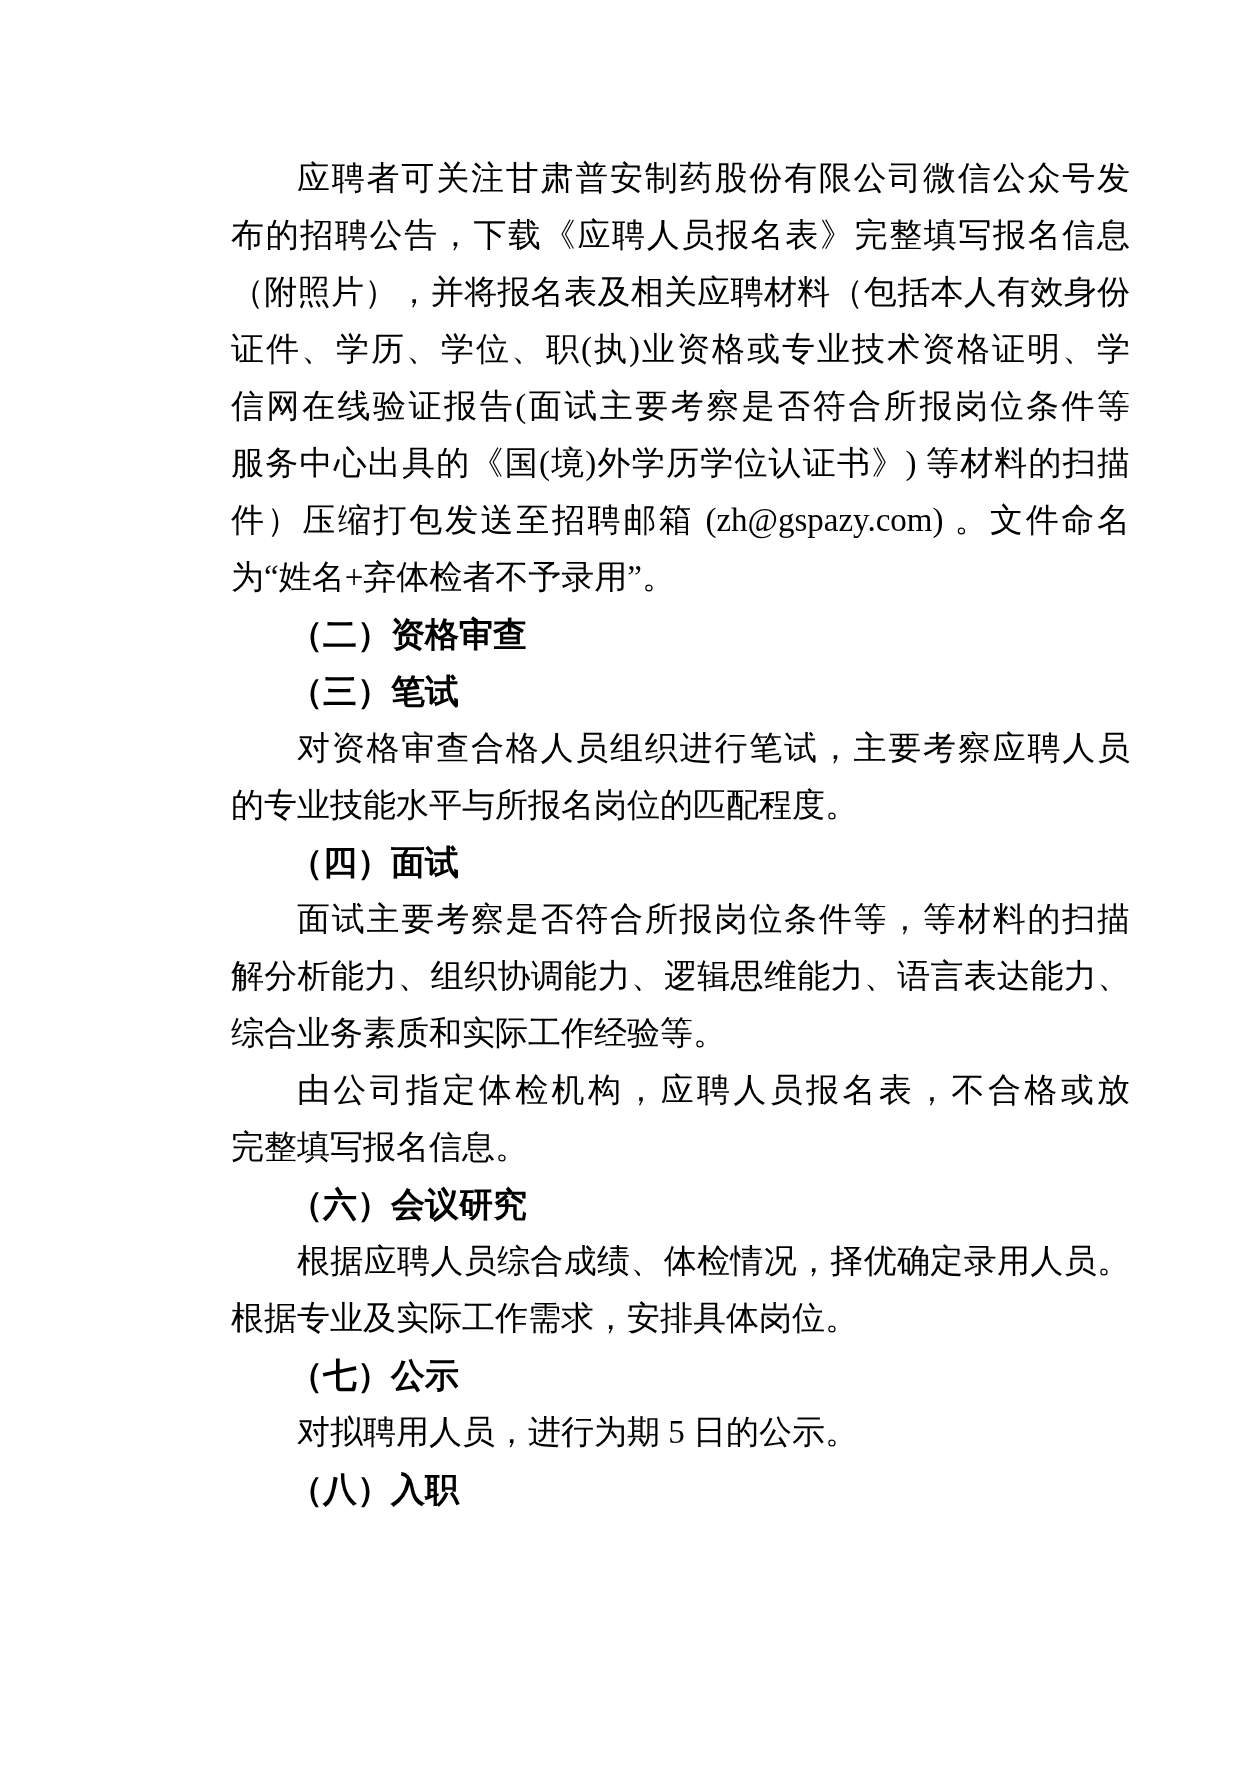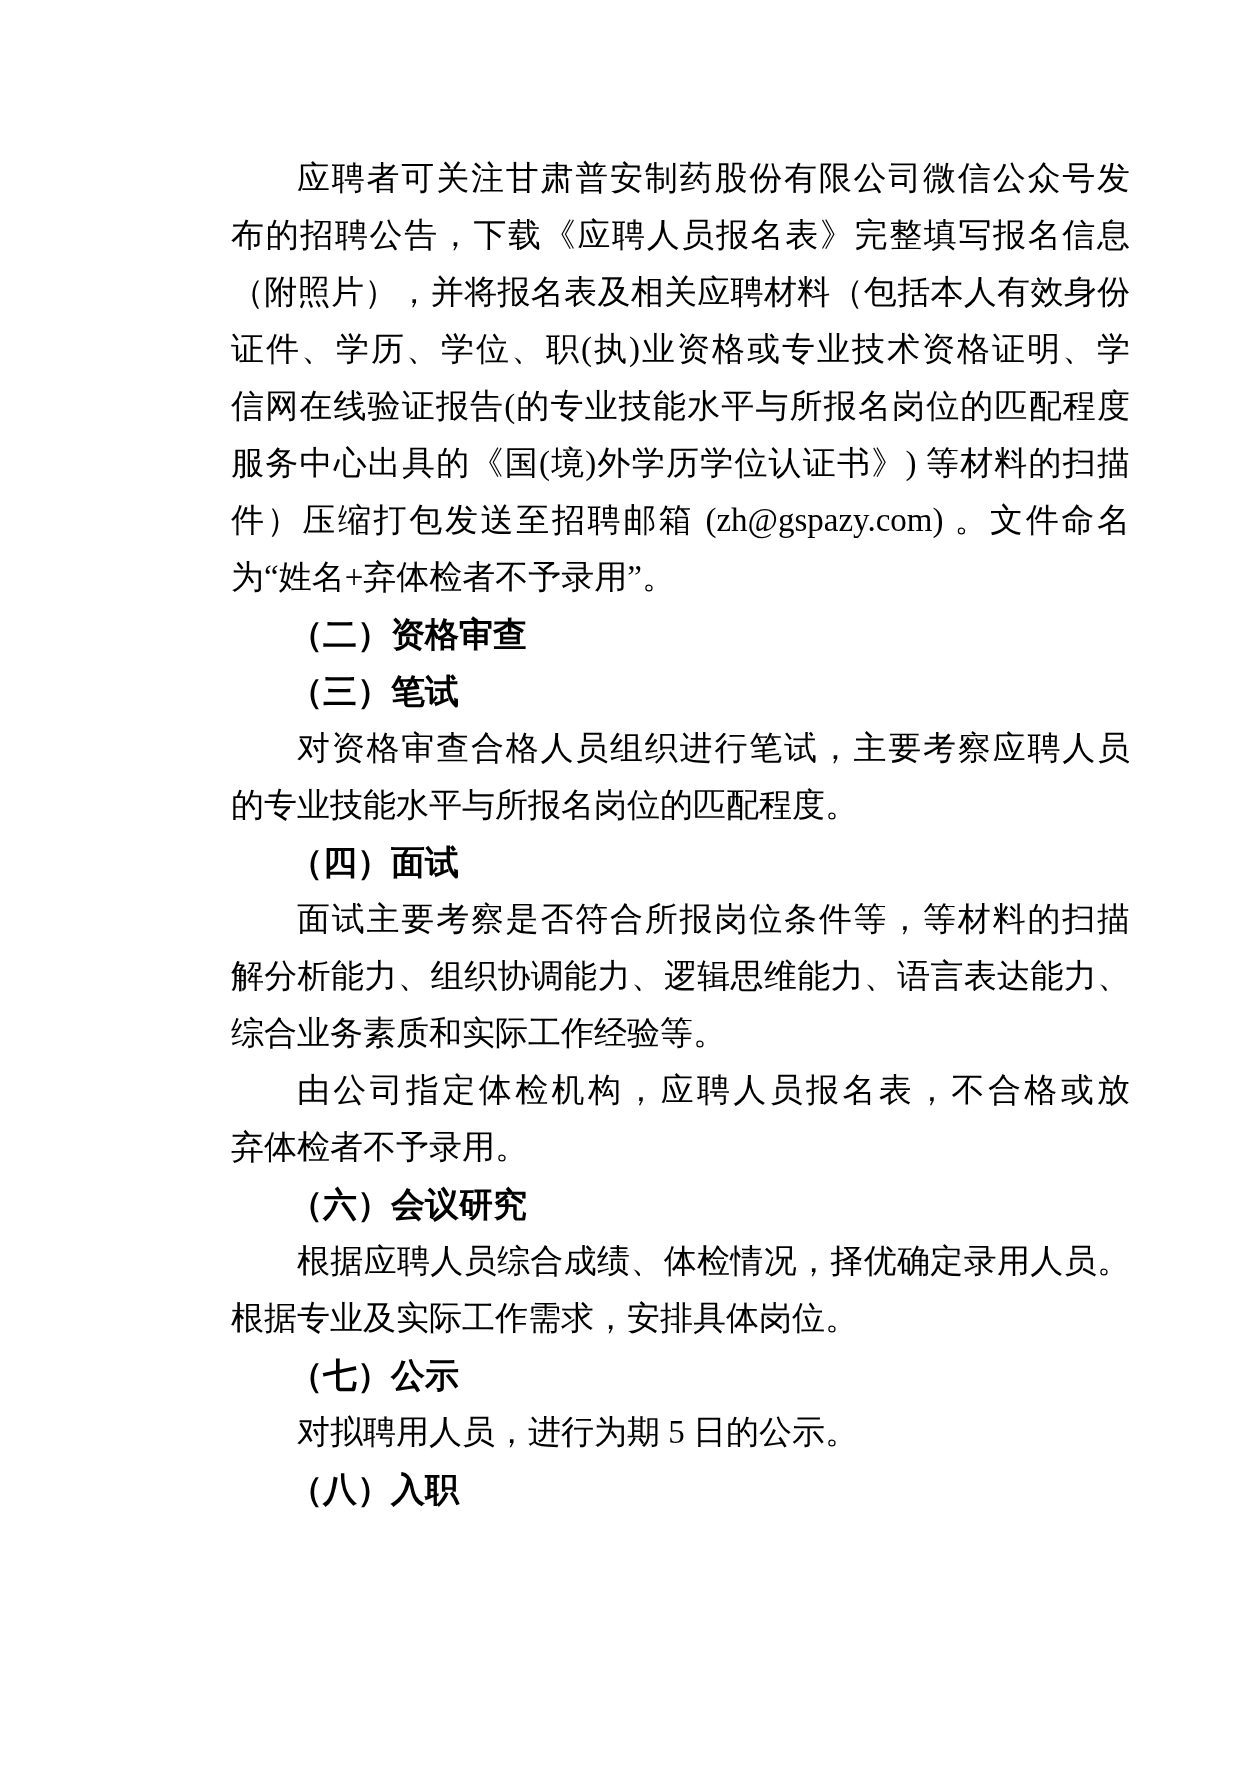--- a/index.html
+++ b/index.html
@@ -48,34 +48,34 @@
 </style>
 </head>
 <body>
 
 <div class="page">
   <div class="content">
     <div class="line first justify">应聘者可关注甘肃普安制药股份有限公司微信公众号发</div>
     <div class="line justify">布的招聘公告，下载《应聘人员报名表》完整填写报名信息</div>
     <div class="line justify">（附照片），并将报名表及相关应聘材料（包括本人有效身份</div>
     <div class="line justify">证件、学历、学位、职(执)业资格或专业技术资格证明、学</div>
-    <div class="line justify">信网在线验证报告(的专业技能水平与所报名岗位的匹配程度</div>
+    <div class="line justify">信网在线验证报告(面试主要考察是否符合所报岗位条件等</div>
     <div class="line justify">服务中心出具的《国(境)外学历学位认证书》) 等材料的扫描</div>
     <div class="line justify">件）压缩打包发送至招聘邮箱 (zh@gspazy.com) 。文件命名</div>
     <div class="line">为“姓名+弃体检者不予录用”。</div>
     <div class="line heading">（二）资格审查</div>
     <div class="line heading">（三）笔试</div>
     <div class="line first justify">对资格审查合格人员组织进行笔试，主要考察应聘人员</div>
     <div class="line">的专业技能水平与所报名岗位的匹配程度。</div>
     <div class="line heading">（四）面试</div>
     <div class="line first justify">面试主要考察是否符合所报岗位条件等，等材料的扫描</div>
     <div class="line justify">解分析能力、组织协调能力、逻辑思维能力、语言表达能力、</div>
     <div class="line">综合业务素质和实际工作经验等。</div>
     <div class="line first justify">由公司指定体检机构，应聘人员报名表，不合格或放</div>
-    <div class="line">弃体检者不予录用。</div>
+    <div class="line">完整填写报名信息。</div>
     <div class="line heading">（六）会议研究</div>
     <div class="line first justify">根据应聘人员综合成绩、体检情况，择优确定录用人员。</div>
     <div class="line">根据专业及实际工作需求，安排具体岗位。</div>
     <div class="line heading">（七）公示</div>
     <div class="line first">对拟聘用人员，进行为期 5 日的公示。</div>
     <div class="line heading">（八）入职</div>
   </div>
 </div>
 
 </body></html>

